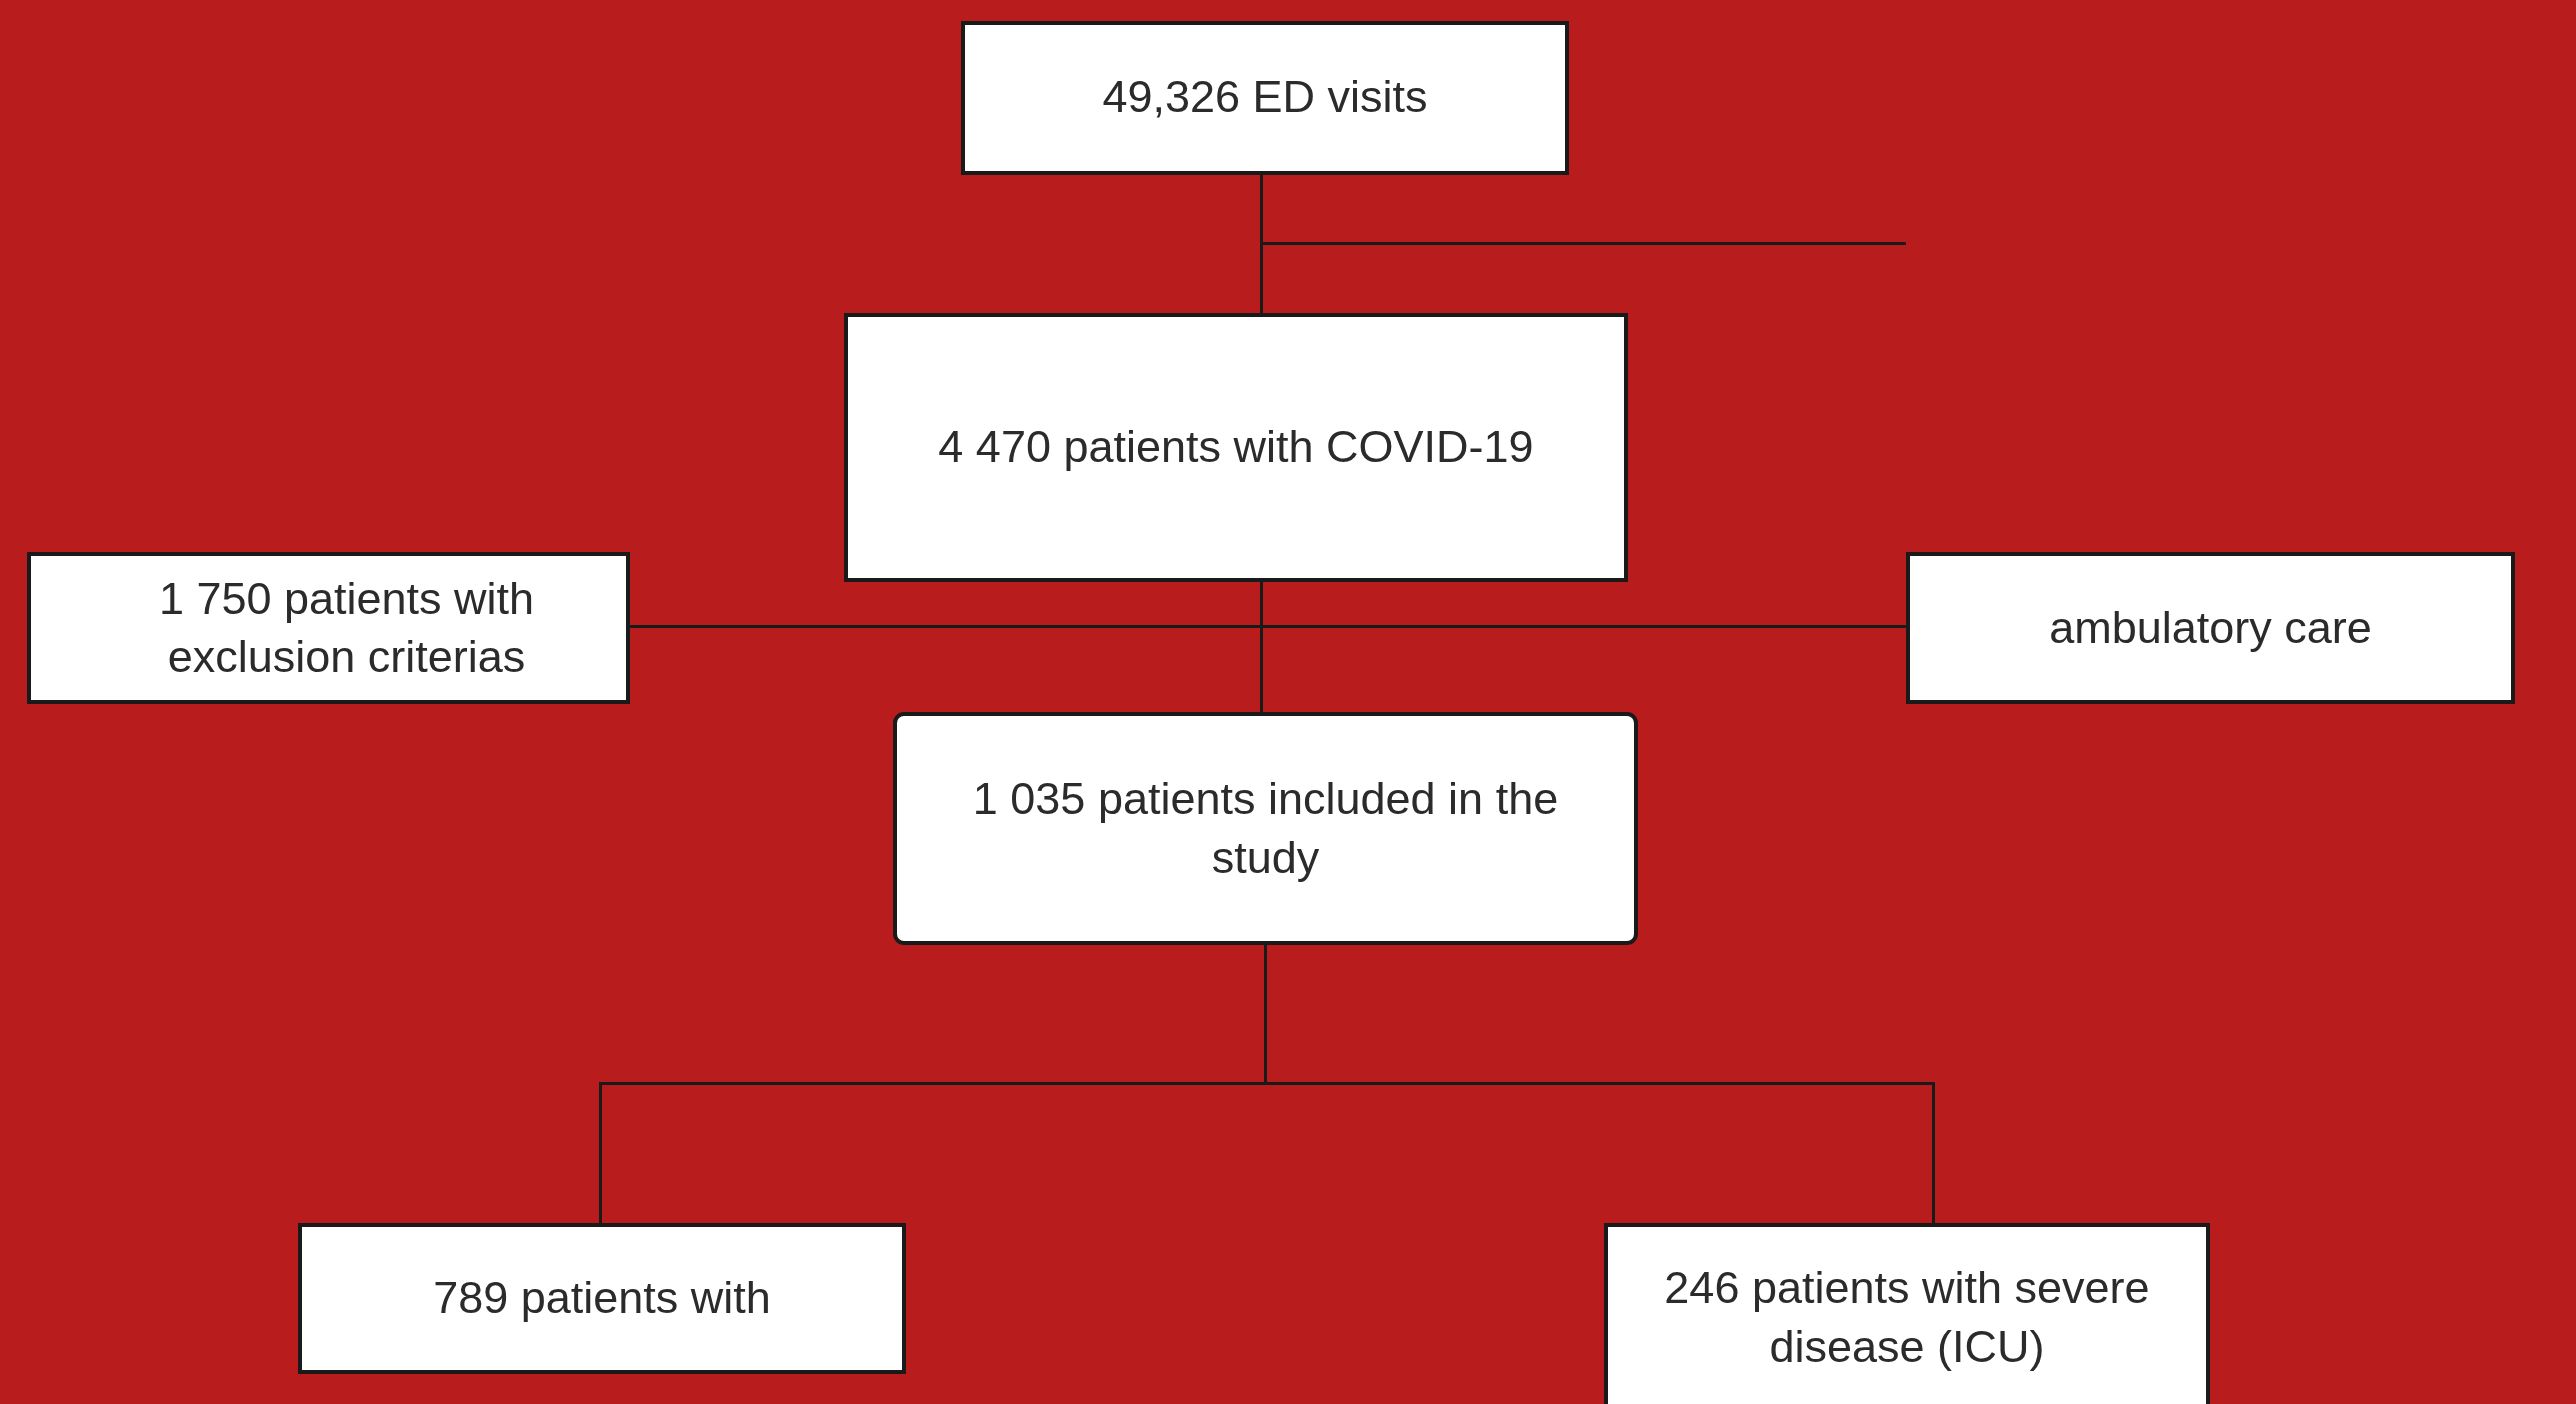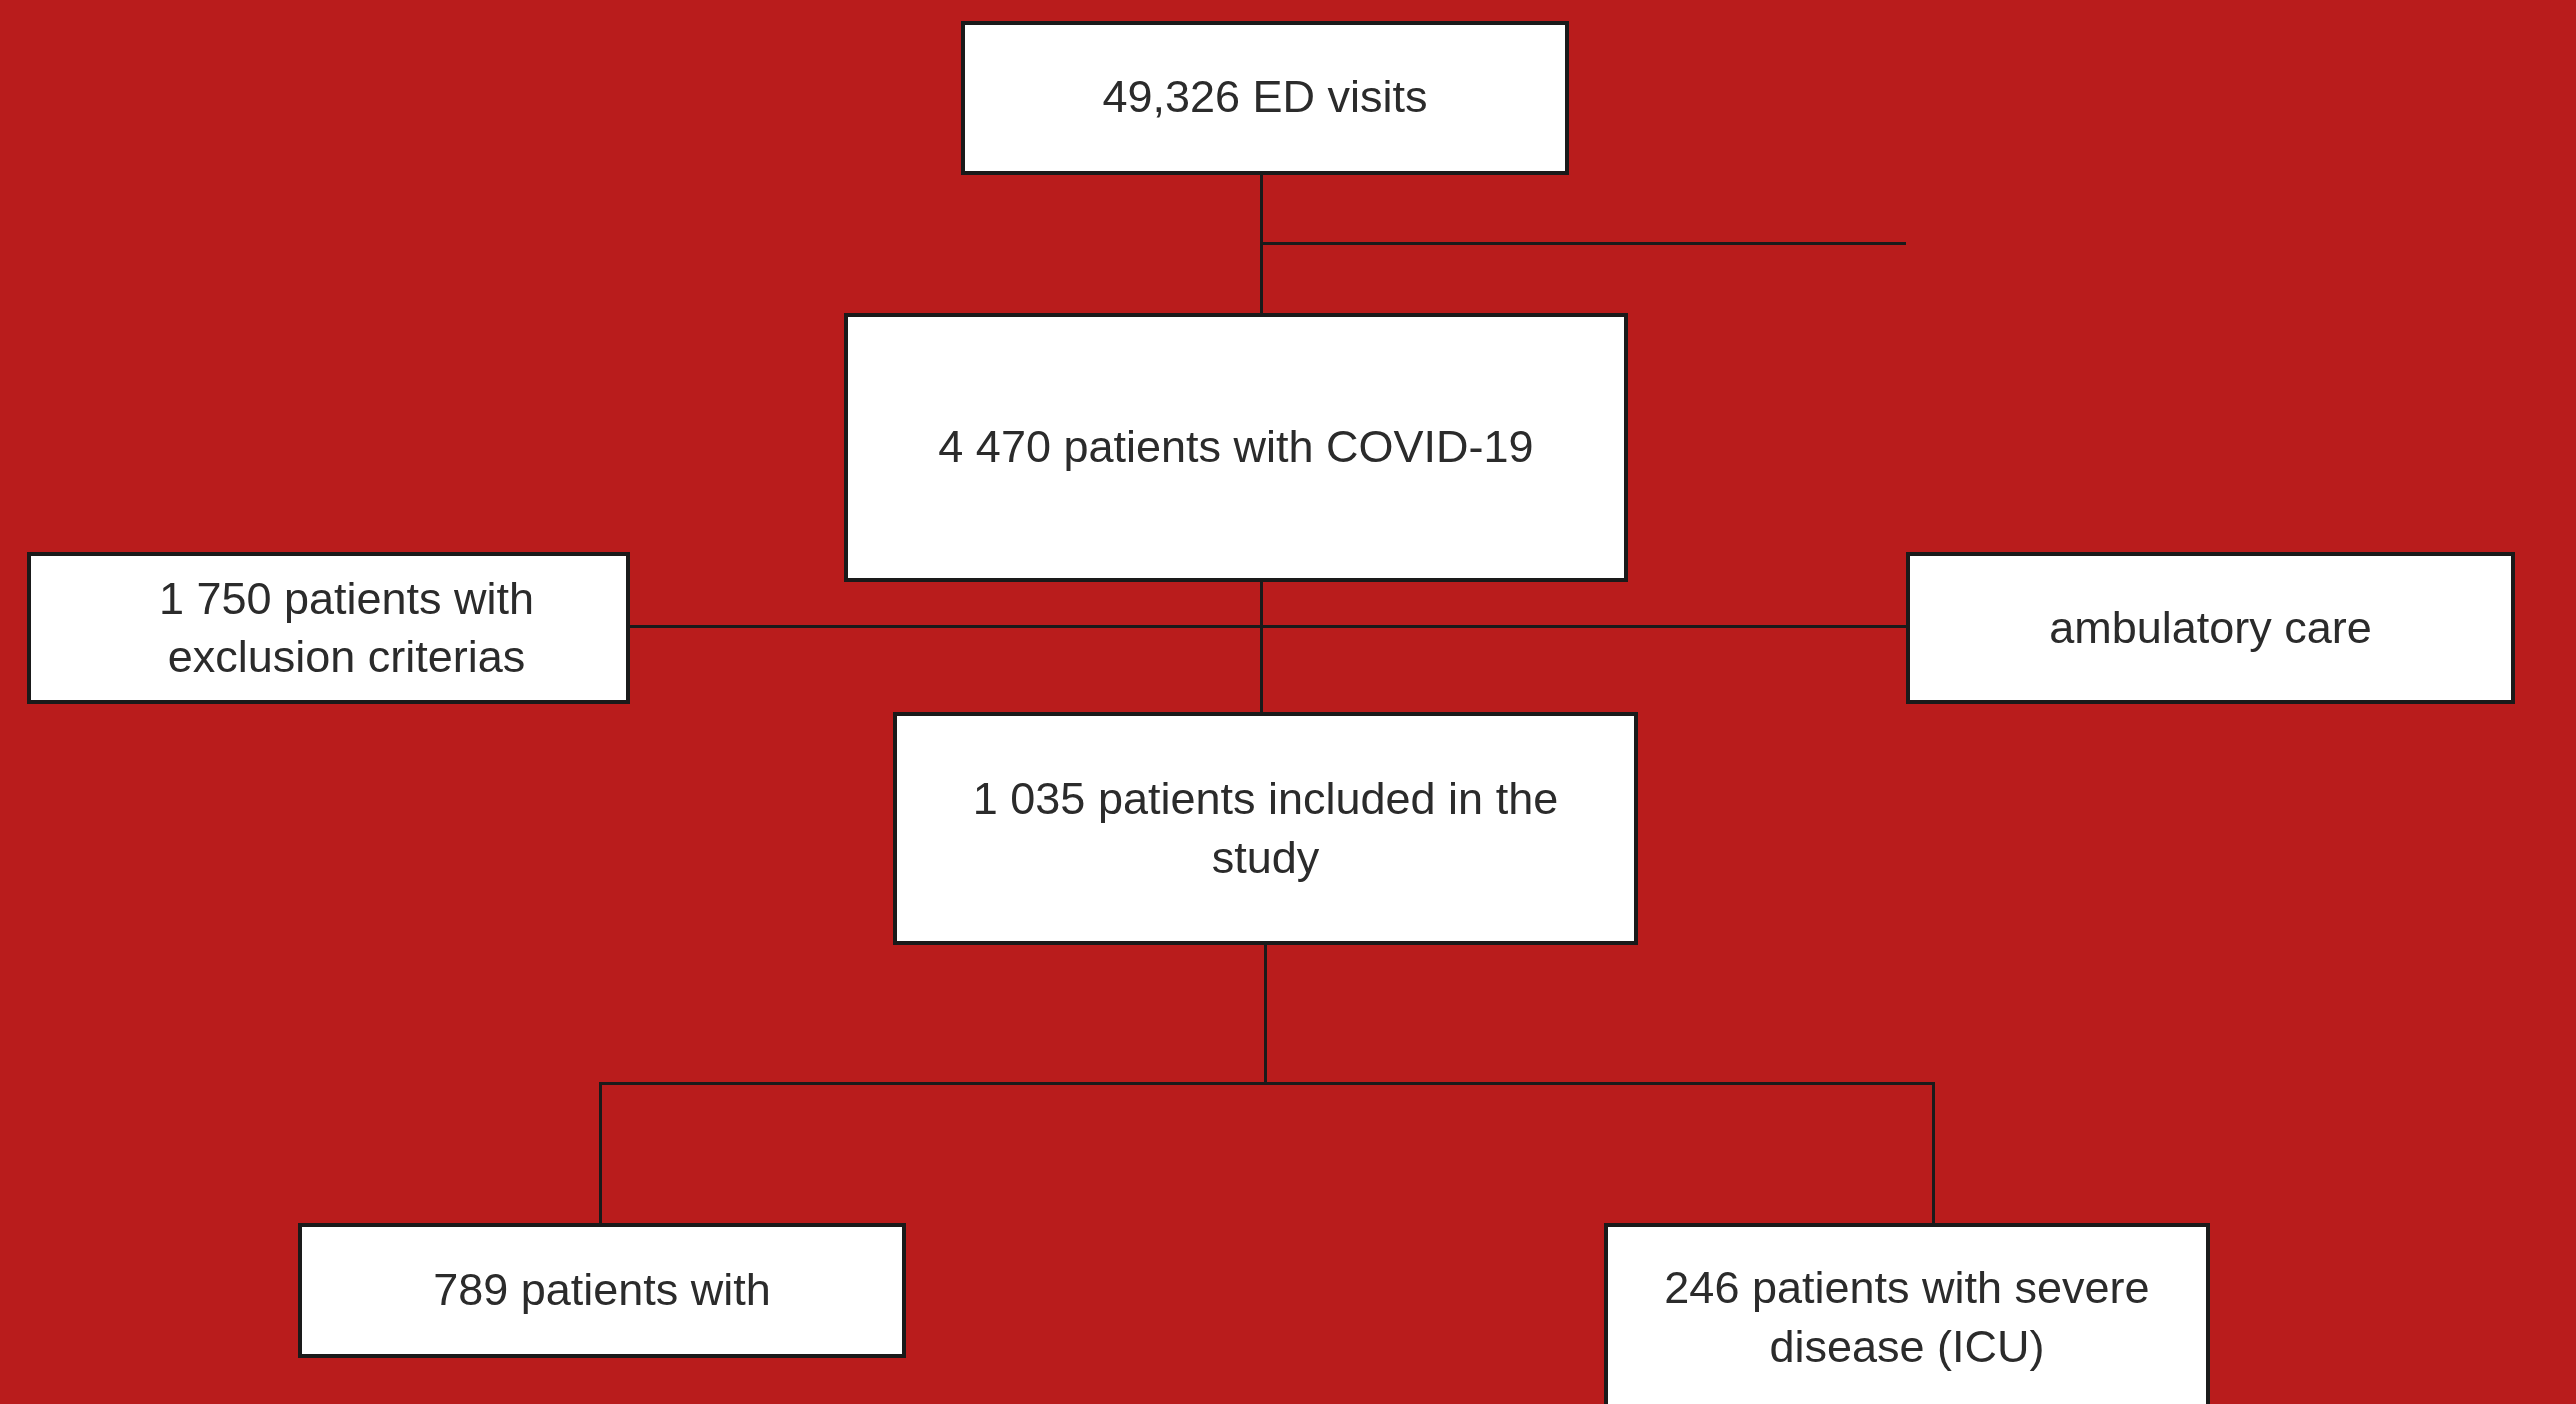--- a/index.html
+++ b/index.html
@@ -34,22 +34,22 @@
     position: absolute;
     background: #1a1a1a;
     z-index: 1;
   }
   
   #n-ed        { left: 961px; top:   20.6px; width: 608px; height: 154px; }
   #n-other     { left: 1906px; top:  172px; width: 654px; height: 151px; }
   #n-covid     { left: 844px; top:  313px; width: 784px; height: 269px; align-items: center; }
   #n-exclusion { left:   27px; top:  552px; width:  603px; height: 152px; padding-left: 36px; }
   #n-ambulatory{ left: 1906px; top:  552px; width: 609px; height: 152px; }
-  #n-included  { left: 893px; top: 712px; width: 745px; height: 233px; }
-  #n-moderate  { left:  298px; top: 1223px; width: 608px; height: 135px; }
+  #n-included  { left: 893px; top: 712px; width: 745px; height: 233px; border-radius: 11px; }
+  #n-moderate  { left:  298px; top: 1223px; width: 608px; height: 151px; }
   #n-severe    { left: 1604px; top: 1223px; width: 606px; height: 189px; }
   
   #c-v1 { left: 1260px; top:  174px; width:    3px; height: 140px; }
   #c-h1 { left: 1260px; top:  242px; width: 646px; height:   3px; }
   #c-v2 { left: 1260px; top:  542px; width:    3px; height: 171px; }
   #c-h2 { left: 630px; top: 625px; width: 1276px; height:   3px; }
   #c-v3 { left: 1264px; top: 944px; width:    3px; height: 140px; }
   #c-h3 { left:  599px; top: 1082px; width: 1335px; height:   3px; }
   #c-v4 { left:  599px; top: 1082px; width:    3px; height: 141px; }
   #c-v5 { left: 1932px; top: 1082px; width:    3px; height: 141px; }

